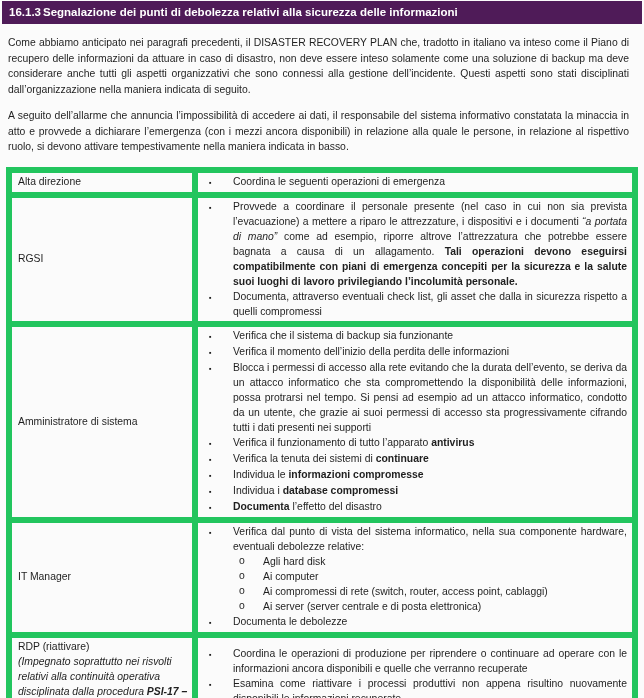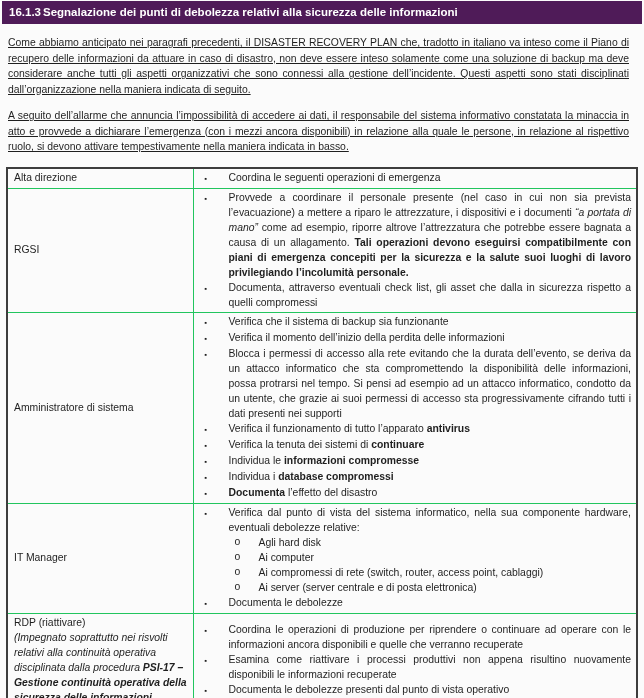--- a/index.html
+++ b/index.html
@@ -21,31 +21,30 @@
     padding: 5px 6px 5px 7px;
     line-height: 13px;
   }
   .title-bar .h-num { margin-right: 2px; }
   .content { padding: 0 4px; }
   p.para {
     font-size: 10.4px;
     line-height: 15.5px;
     text-align: justify;
     margin: 11px 9px 11px 2px;
-    text-decoration: underline;
   }
   table.roles-table {
     width: 100%;
     border-collapse: collapse;
     border: 2px solid #3d3d3d;
     margin-top: 12px;
     table-layout: fixed;
   }
   td {
-    border: 1px solid #22c55e;
+    border: 6px solid #22c55e;
     font-size: 10.4px;
     line-height: 15px;
     padding: 1px 4px 2px 4px;
     vertical-align: middle;
   }
   td.role { width: 186px; padding-left: 6px; }
   tr:last-child td.role { vertical-align: top; }
   .role-line { margin: 0; }
   ul.ops { list-style: none; margin: 0; padding: 0; }
   li.op { display: flex; align-items: flex-start; }

